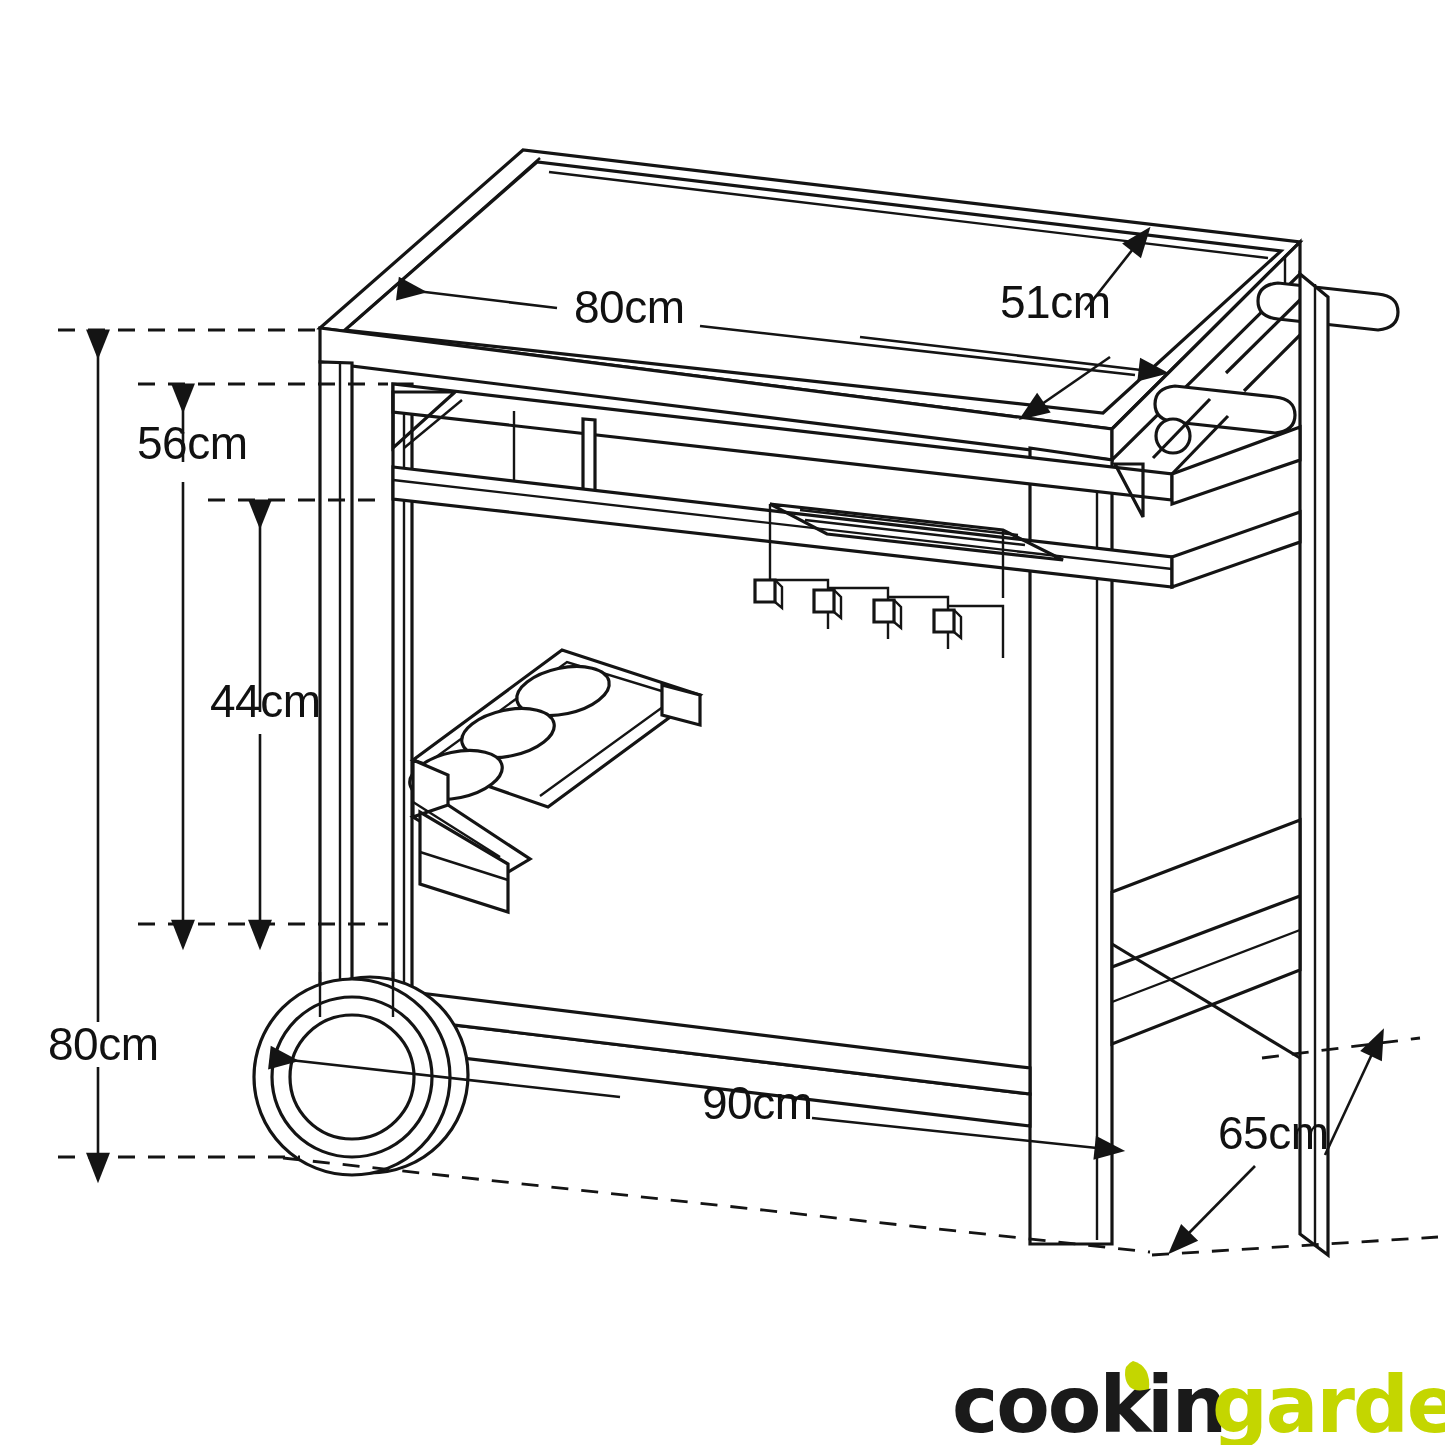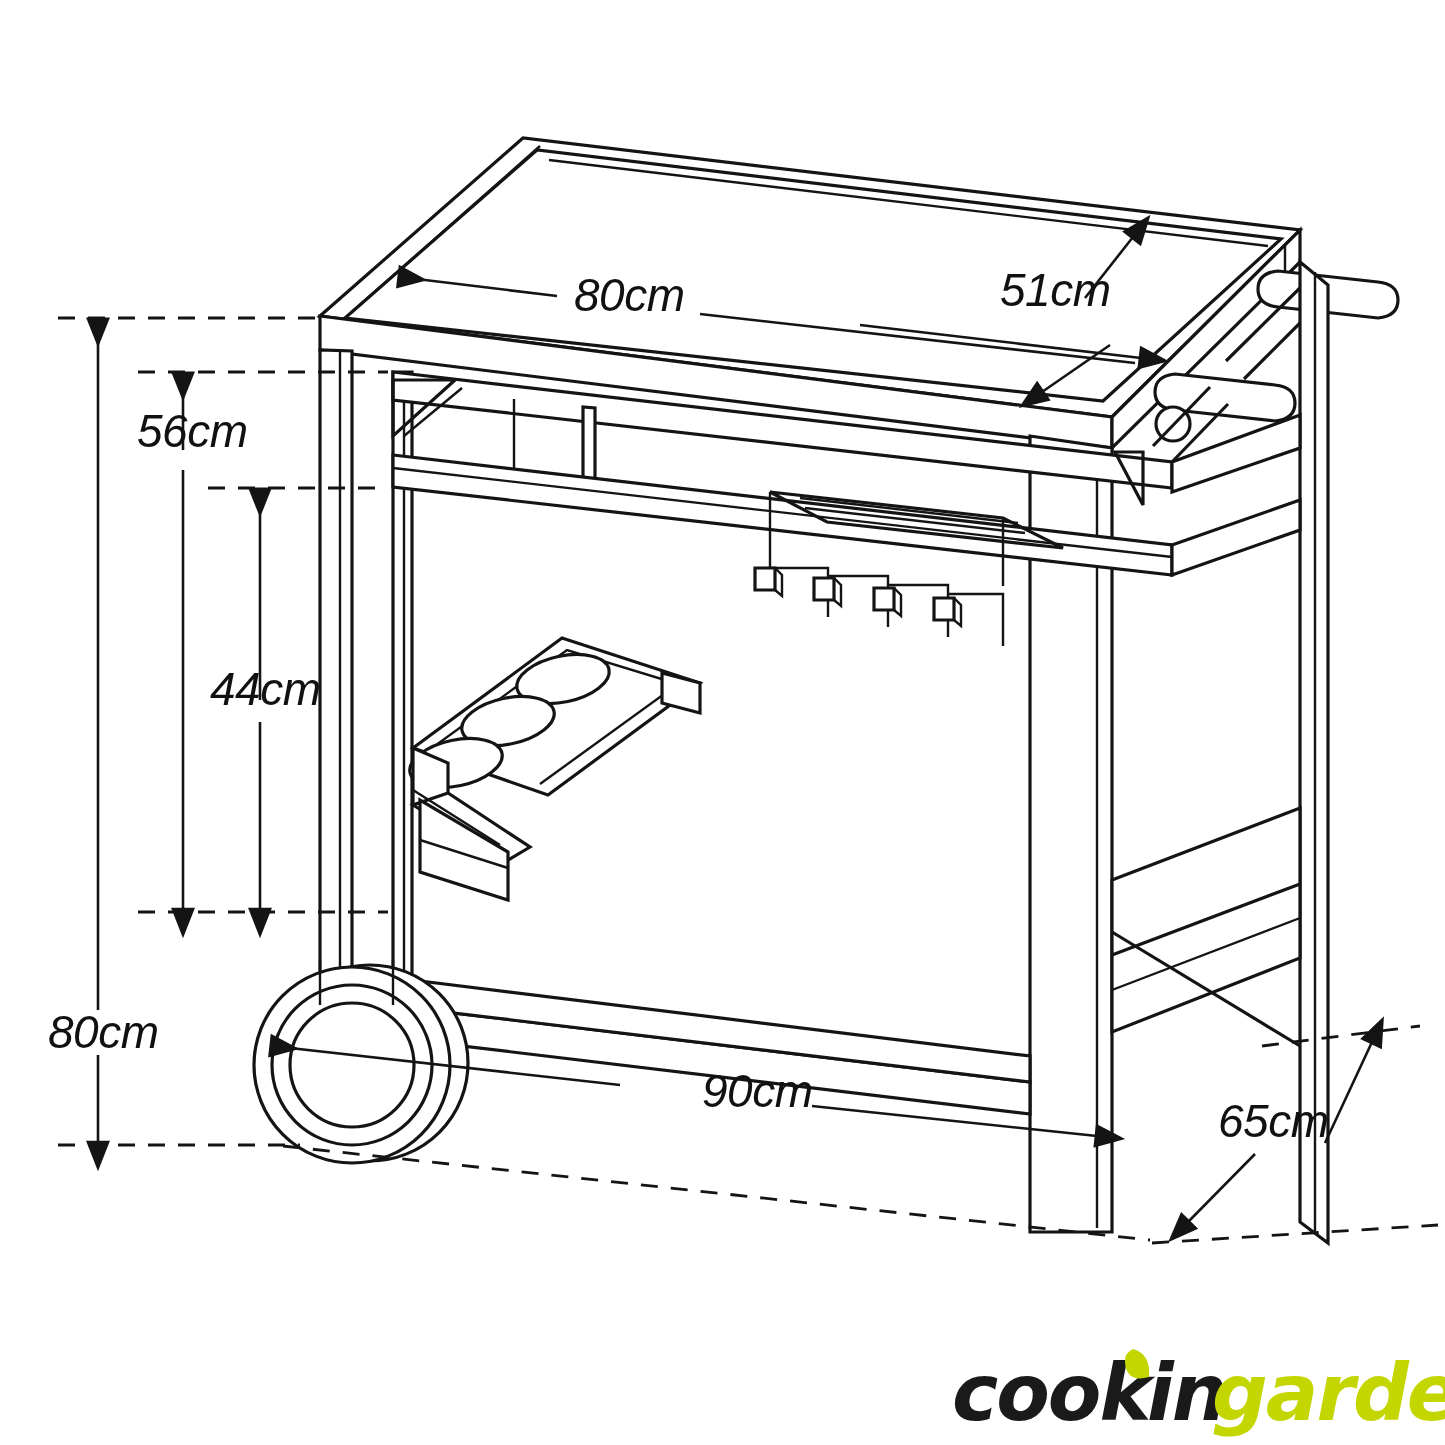--- a/index.html
+++ b/index.html
@@ -10,24 +10,23 @@
   }
   body {
     width: 1445px;
     height: 1445px;
     font-family: "Liberation Sans", sans-serif;
     overflow: hidden;
     position: relative;
   }
   #diagram-root {
     position: absolute;
-    left: 0; top: 0;
+    left: 0; top: 12px;
     width: 1445px;
     height: 1423px;
-    font-style: italic;
   }
   svg#tech-drawing {
     display: block;
     width: 1445px;
     height: 1445px;
   }
   .ln {
     fill: none;
     stroke: #141414;
     stroke-width: 3.2;

